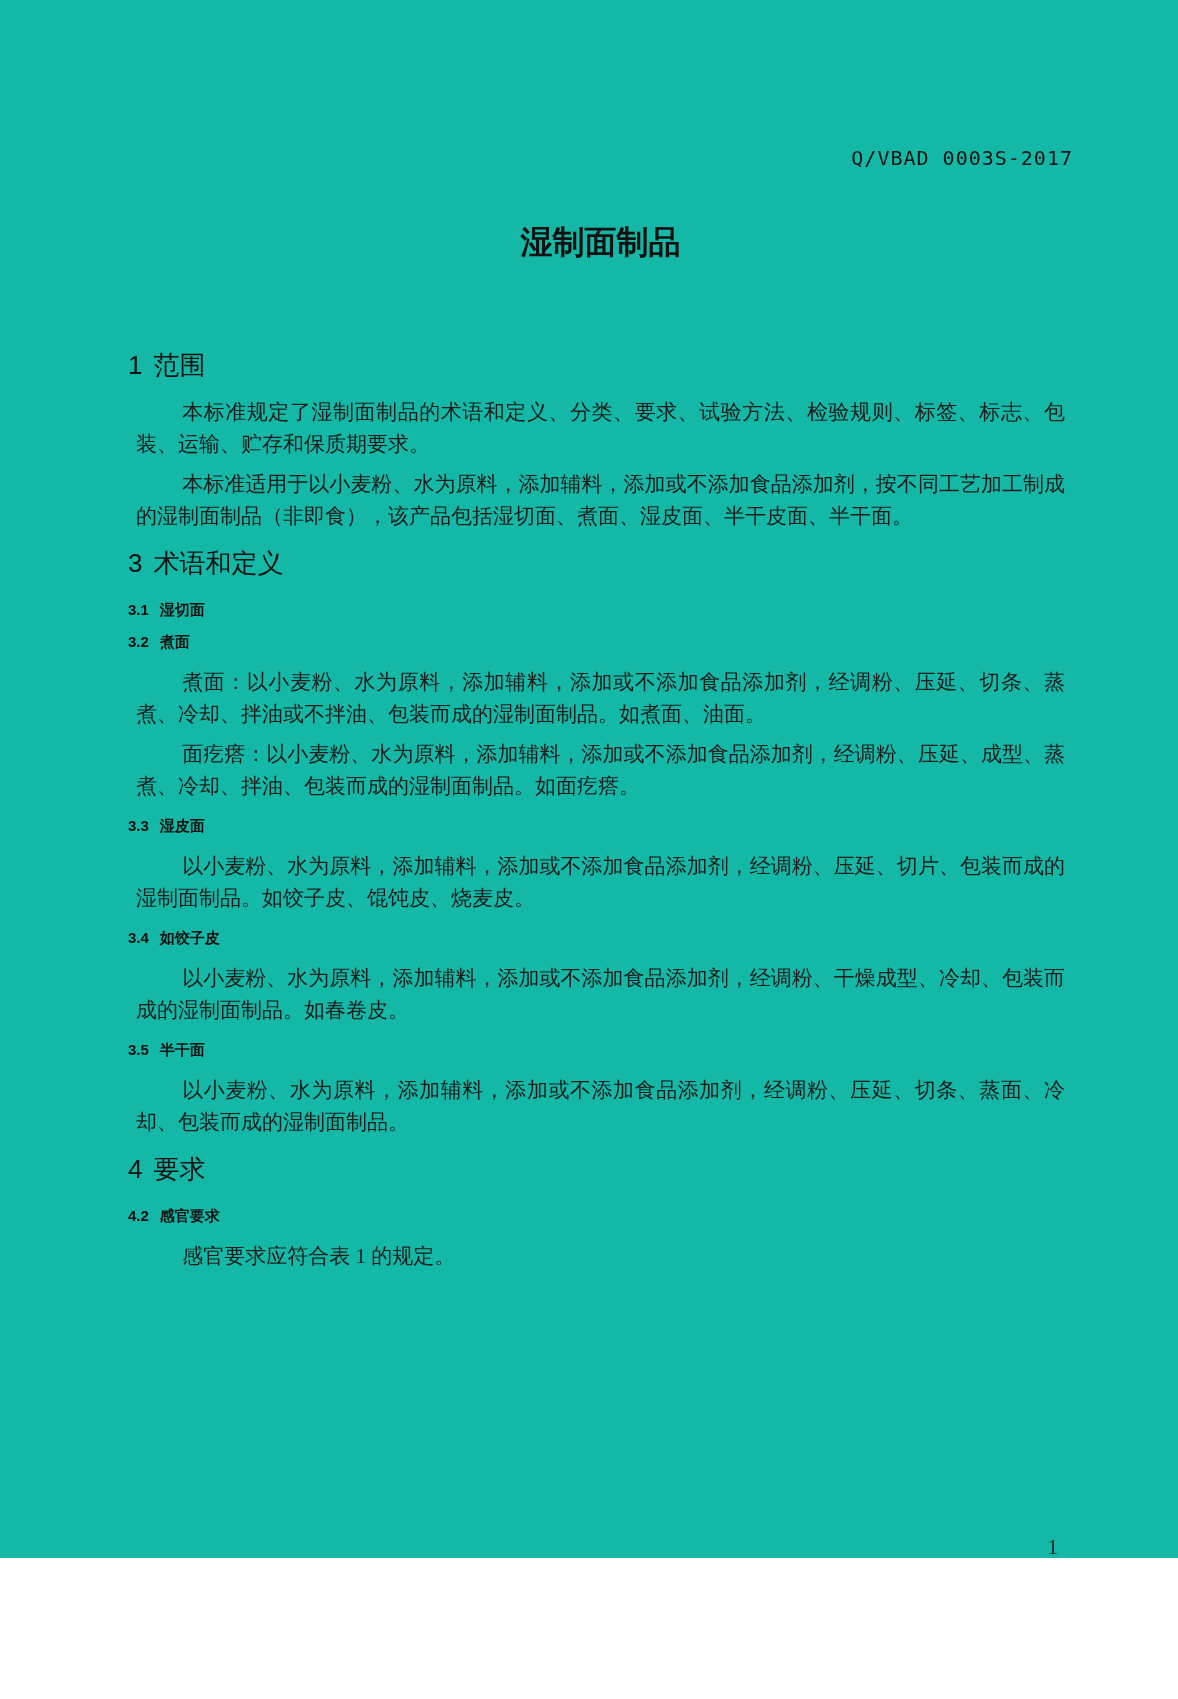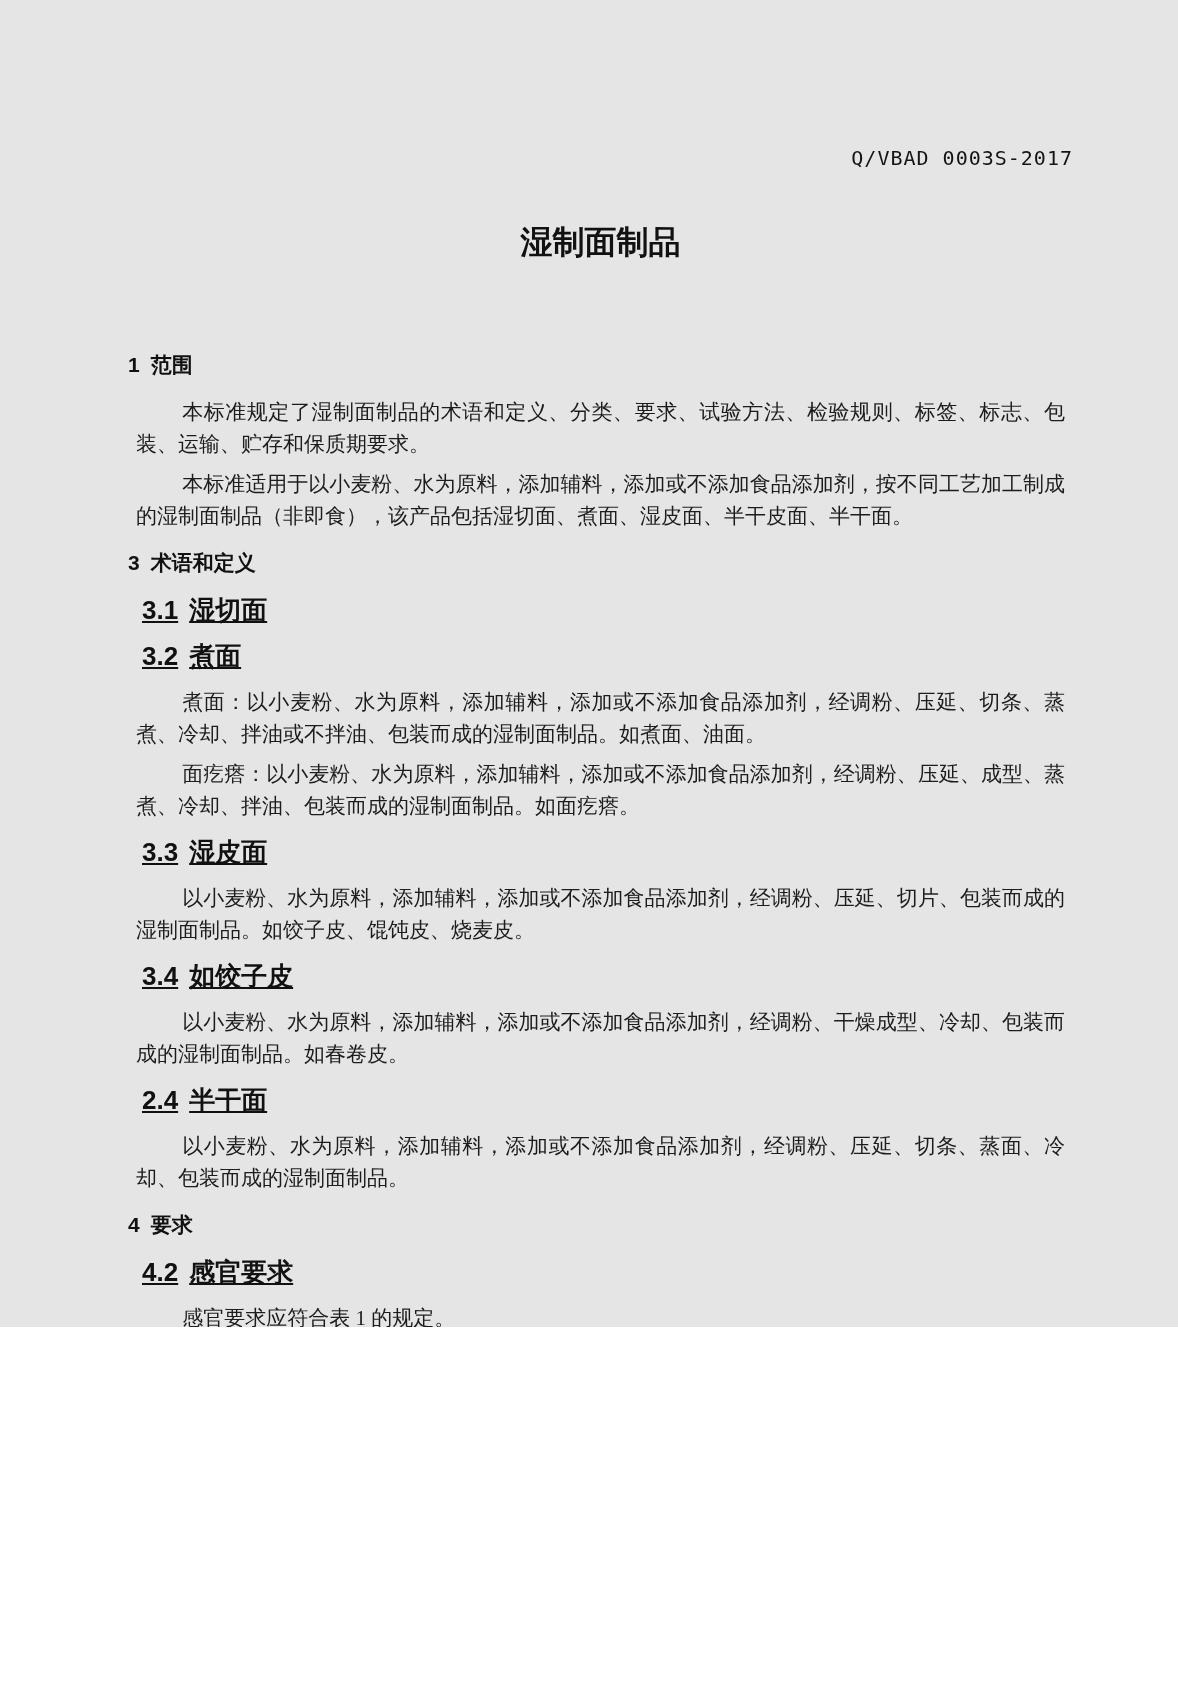--- a/index.html
+++ b/index.html
@@ -1,20 +1,20 @@
 <!DOCTYPE html>
 <html><head>
 <meta charset="utf-8">
 <style>
   html, body { margin: 0; padding: 0; background: #ffffff; }
   .page {
     position: relative;
     width: 1178px;
-    height: 1327px;
-    background: #e5e5e5;
+    height: 1558px;
+    background: #14b8a6;
     overflow: hidden;
     color: #1a1a1a;
   }
   .std-no {
     position: absolute;
     top: 146px;
     right: 105px;
     font-family: "DejaVu Sans Mono", monospace;
     font-size: 20px;
     letter-spacing: 1px;
@@ -40,34 +40,33 @@
     left: 128px;
     right: 105px;
     overflow: hidden;
     font-family: "Liberation Serif", serif;
     font-size: 21px;
     line-height: 32px;
   }
   .sec { margin: 0; }
   .h-major {
     font-family: "Liberation Sans", sans-serif;
-    font-size: 21px;
-    font-weight: 700;
+    font-size: 26px;
+    font-weight: 400;
     line-height: 32px;
     margin: 15px 0;
     color: #111111;
   }
   .h-sub {
     font-family: "Liberation Sans", sans-serif;
-    font-size: 26px;
+    font-size: 15px;
     font-weight: 700;
     line-height: 32px;
-    margin: 14px;
+    margin: 0;
     color: #111111;
-    text-decoration: underline;
   }
   .num { margin-right: 11px; }
   .para {
     margin: 8px;
     text-align: justify;
     text-indent: 2.2em;
     line-height: 32px;
     color: #1c1c1c;
   }
   .page-no {
@@ -115,21 +114,21 @@
         <h3 class="h-sub"><span class="num">3.3</span><span>湿皮面</span></h3>
         <p class="para">以小麦粉、水为原料，添加辅料，添加或不添加食品添加剂，经调粉、压延、切片、包装而成的湿制面制品。如饺子皮、馄饨皮、烧麦皮。</p>
       </div>
 
       <div>
         <h3 class="h-sub"><span class="num">3.4</span><span>如饺子皮</span></h3>
         <p class="para">以小麦粉、水为原料，添加辅料，添加或不添加食品添加剂，经调粉、干燥成型、冷却、包装而成的湿制面制品。如春卷皮。</p>
       </div>
 
       <div>
-        <h3 class="h-sub"><span class="num">2.4</span><span>半干面</span></h3>
+        <h3 class="h-sub"><span class="num">3.5</span><span>半干面</span></h3>
         <p class="para">以小麦粉、水为原料，添加辅料，添加或不添加食品添加剂，经调粉、压延、切条、蒸面、冷却、包装而成的湿制面制品。</p>
       </div>
     </section>
 
     <section class="sec">
       <h2 class="h-major"><span class="num">4</span><span>要求</span></h2>
 
 
       <div>
         <h3 class="h-sub"><span class="num">4.2</span><span>感官要求</span></h3>

